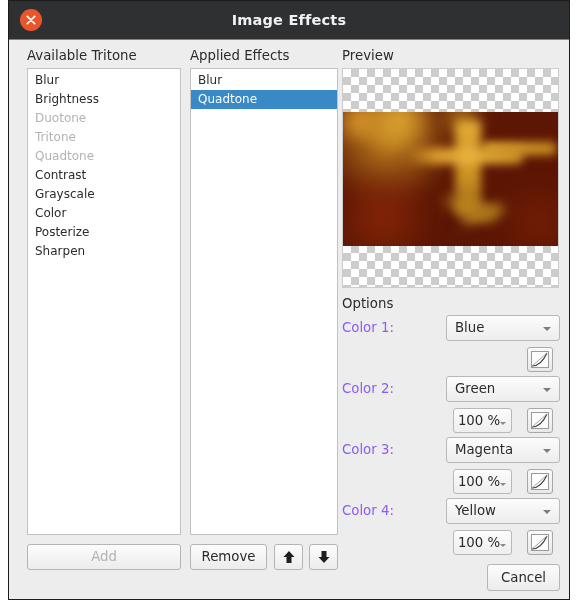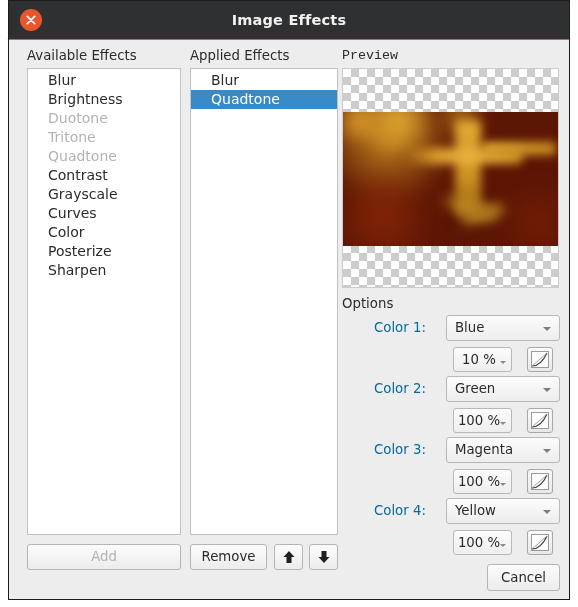--- a/index.html
+++ b/index.html
@@ -68,23 +68,23 @@
 
   .listbox {
     position: absolute;
     background: #ffffff;
     border: 1px solid #c2c2c2;
     box-sizing: border-box;
     overflow: hidden;
     padding-top: 2px;
   }
   .listrow {
-    font-size: 14px;
+    font-size: 12px;
     line-height: 19px;
-    padding: 0 4px 0 20px;
+    padding: 0 4px 0 7px;
     color: #2b2b2b;
     white-space: nowrap;
     cursor: default;
   }
   .listrow.disabled { color: #b3b3b3; }
   .listrow.selected { background: #3889c5; color: #ffffff; }
 
   
   #preview-box {
     position: absolute;
@@ -121,22 +121,21 @@
     position: absolute;
     left: 333px;
     top: 256px;
     font-size: 13.3px;
     color: #2b2b2b;
   }
   .opt-label {
     position: absolute;
     left: 333px;
     font-size: 13.3px;
-    color: #0369a1;
-    margin-left: 32px;
+    color: #8b5cf6;
   }
   .combo {
     position: absolute;
     left: 437px;
     width: 114px;
     height: 26px;
     box-sizing: border-box;
     border: 1px solid #b8b8b8;
     border-radius: 3px;
     background: linear-gradient(to bottom, #fcfcfc 0%, #ededed 100%);
@@ -225,33 +224,32 @@
     <div id="close-btn">
       <svg width="12" height="12" viewBox="0 0 12 12">
         <path d="M2.3 2.3 L9.7 9.7 M9.7 2.3 L2.3 9.7" stroke="#ffffff" stroke-width="1.7" stroke-linecap="round"></path>
       </svg>
     </div>
     <div id="title-text">Image Effects</div>
   </div>
 
   <div id="body">
 
-    <div class="col-title" style="left:18px; top:8px;">Available Effects</div>
+    <div class="col-title" style="left:18px; top:8px;">Available Tritone</div>
     <div class="col-title" style="left:181px; top:8px;">Applied Effects</div>
-    <div class="col-title" style="left:333px; top:8px;font-family:Liberation Mono, monospace;">Preview</div>
+    <div class="col-title" style="left:333px; top:8px;">Preview</div>
 
     <div class="listbox" id="available-list" style="left:18px; top:28px; width:154px; height:467px;">
         <div class="listrow">Blur</div>
         <div class="listrow">Brightness</div>
         <div class="listrow disabled">Duotone</div>
         <div class="listrow disabled">Tritone</div>
         <div class="listrow disabled">Quadtone</div>
         <div class="listrow">Contrast</div>
         <div class="listrow">Grayscale</div>
-        <div class="listrow">Curves</div>
         <div class="listrow">Color</div>
         <div class="listrow">Posterize</div>
         <div class="listrow">Sharpen</div>
       </div>
 
     <div class="listbox" id="applied-list" style="left:181px; top:28px; width:148px; height:467px;">
         <div class="listrow">Blur</div>
         <div class="listrow selected">Quadtone</div>
       </div>
 
@@ -274,24 +272,20 @@
       </div>
     </div>
 
     <div id="options-label">Options</div>
 
     <div class="opt-label" style="top:280px;">Color 1:</div>
     <div class="combo" style="top:275px;">
       <span>Blue</span>
       <span class="caret"></span>
     </div>
-    <div class="spin" style="top:307px;">
-      <span>10 %</span>
-      <span class="caret"></span>
-    </div>
     <div class="curvebtn" style="top:307px;">
       <svg width="18" height="17" viewBox="0 0 18 17" style="position:absolute;left:3px;top:3px;">
         <rect x="0.5" y="0.5" width="17" height="16" fill="#fdfdfd" stroke="#9a9a9a"></rect>
         <path d="M1 15 Q10 15 16 2" stroke="#3a3a3a" fill="none" stroke-width="1.1"></path>
         <path d="M1 15 L16 2" stroke="#8a8a8a" fill="none" stroke-width="0.8"></path>
       </svg>
     </div>
 
     <div class="opt-label" style="top:341px;">Color 2:</div>
     <div class="combo" style="top:336px;">

